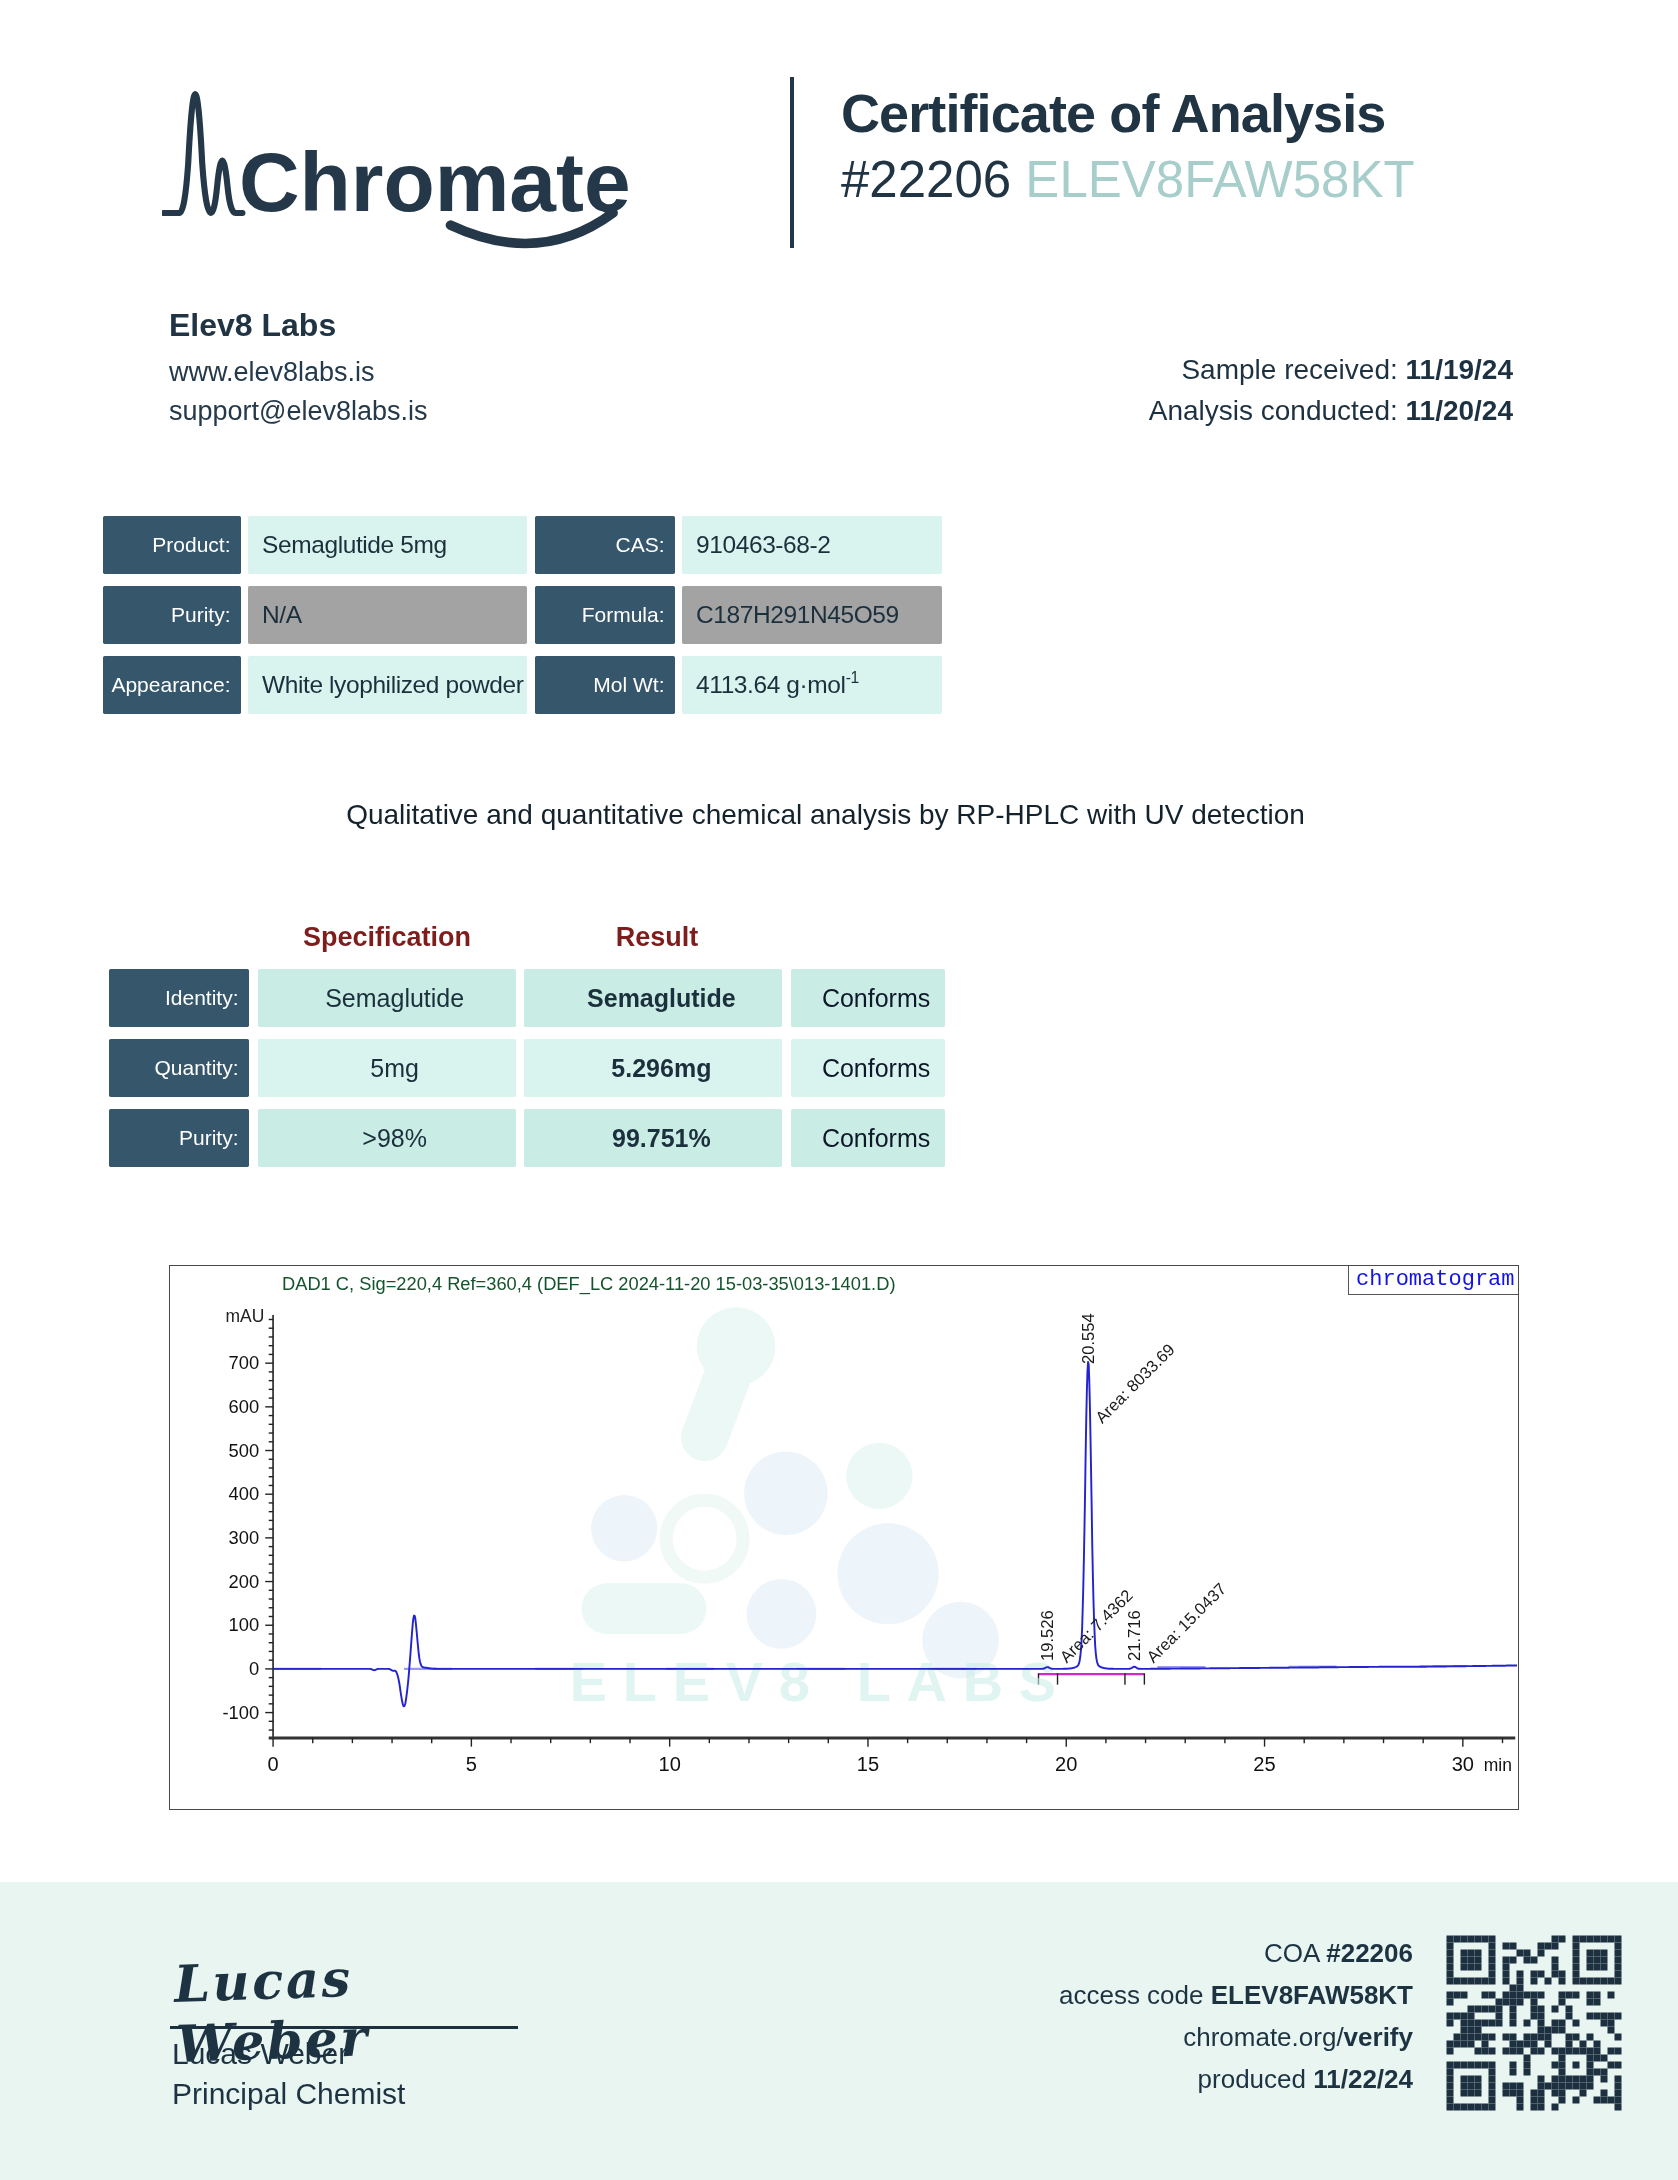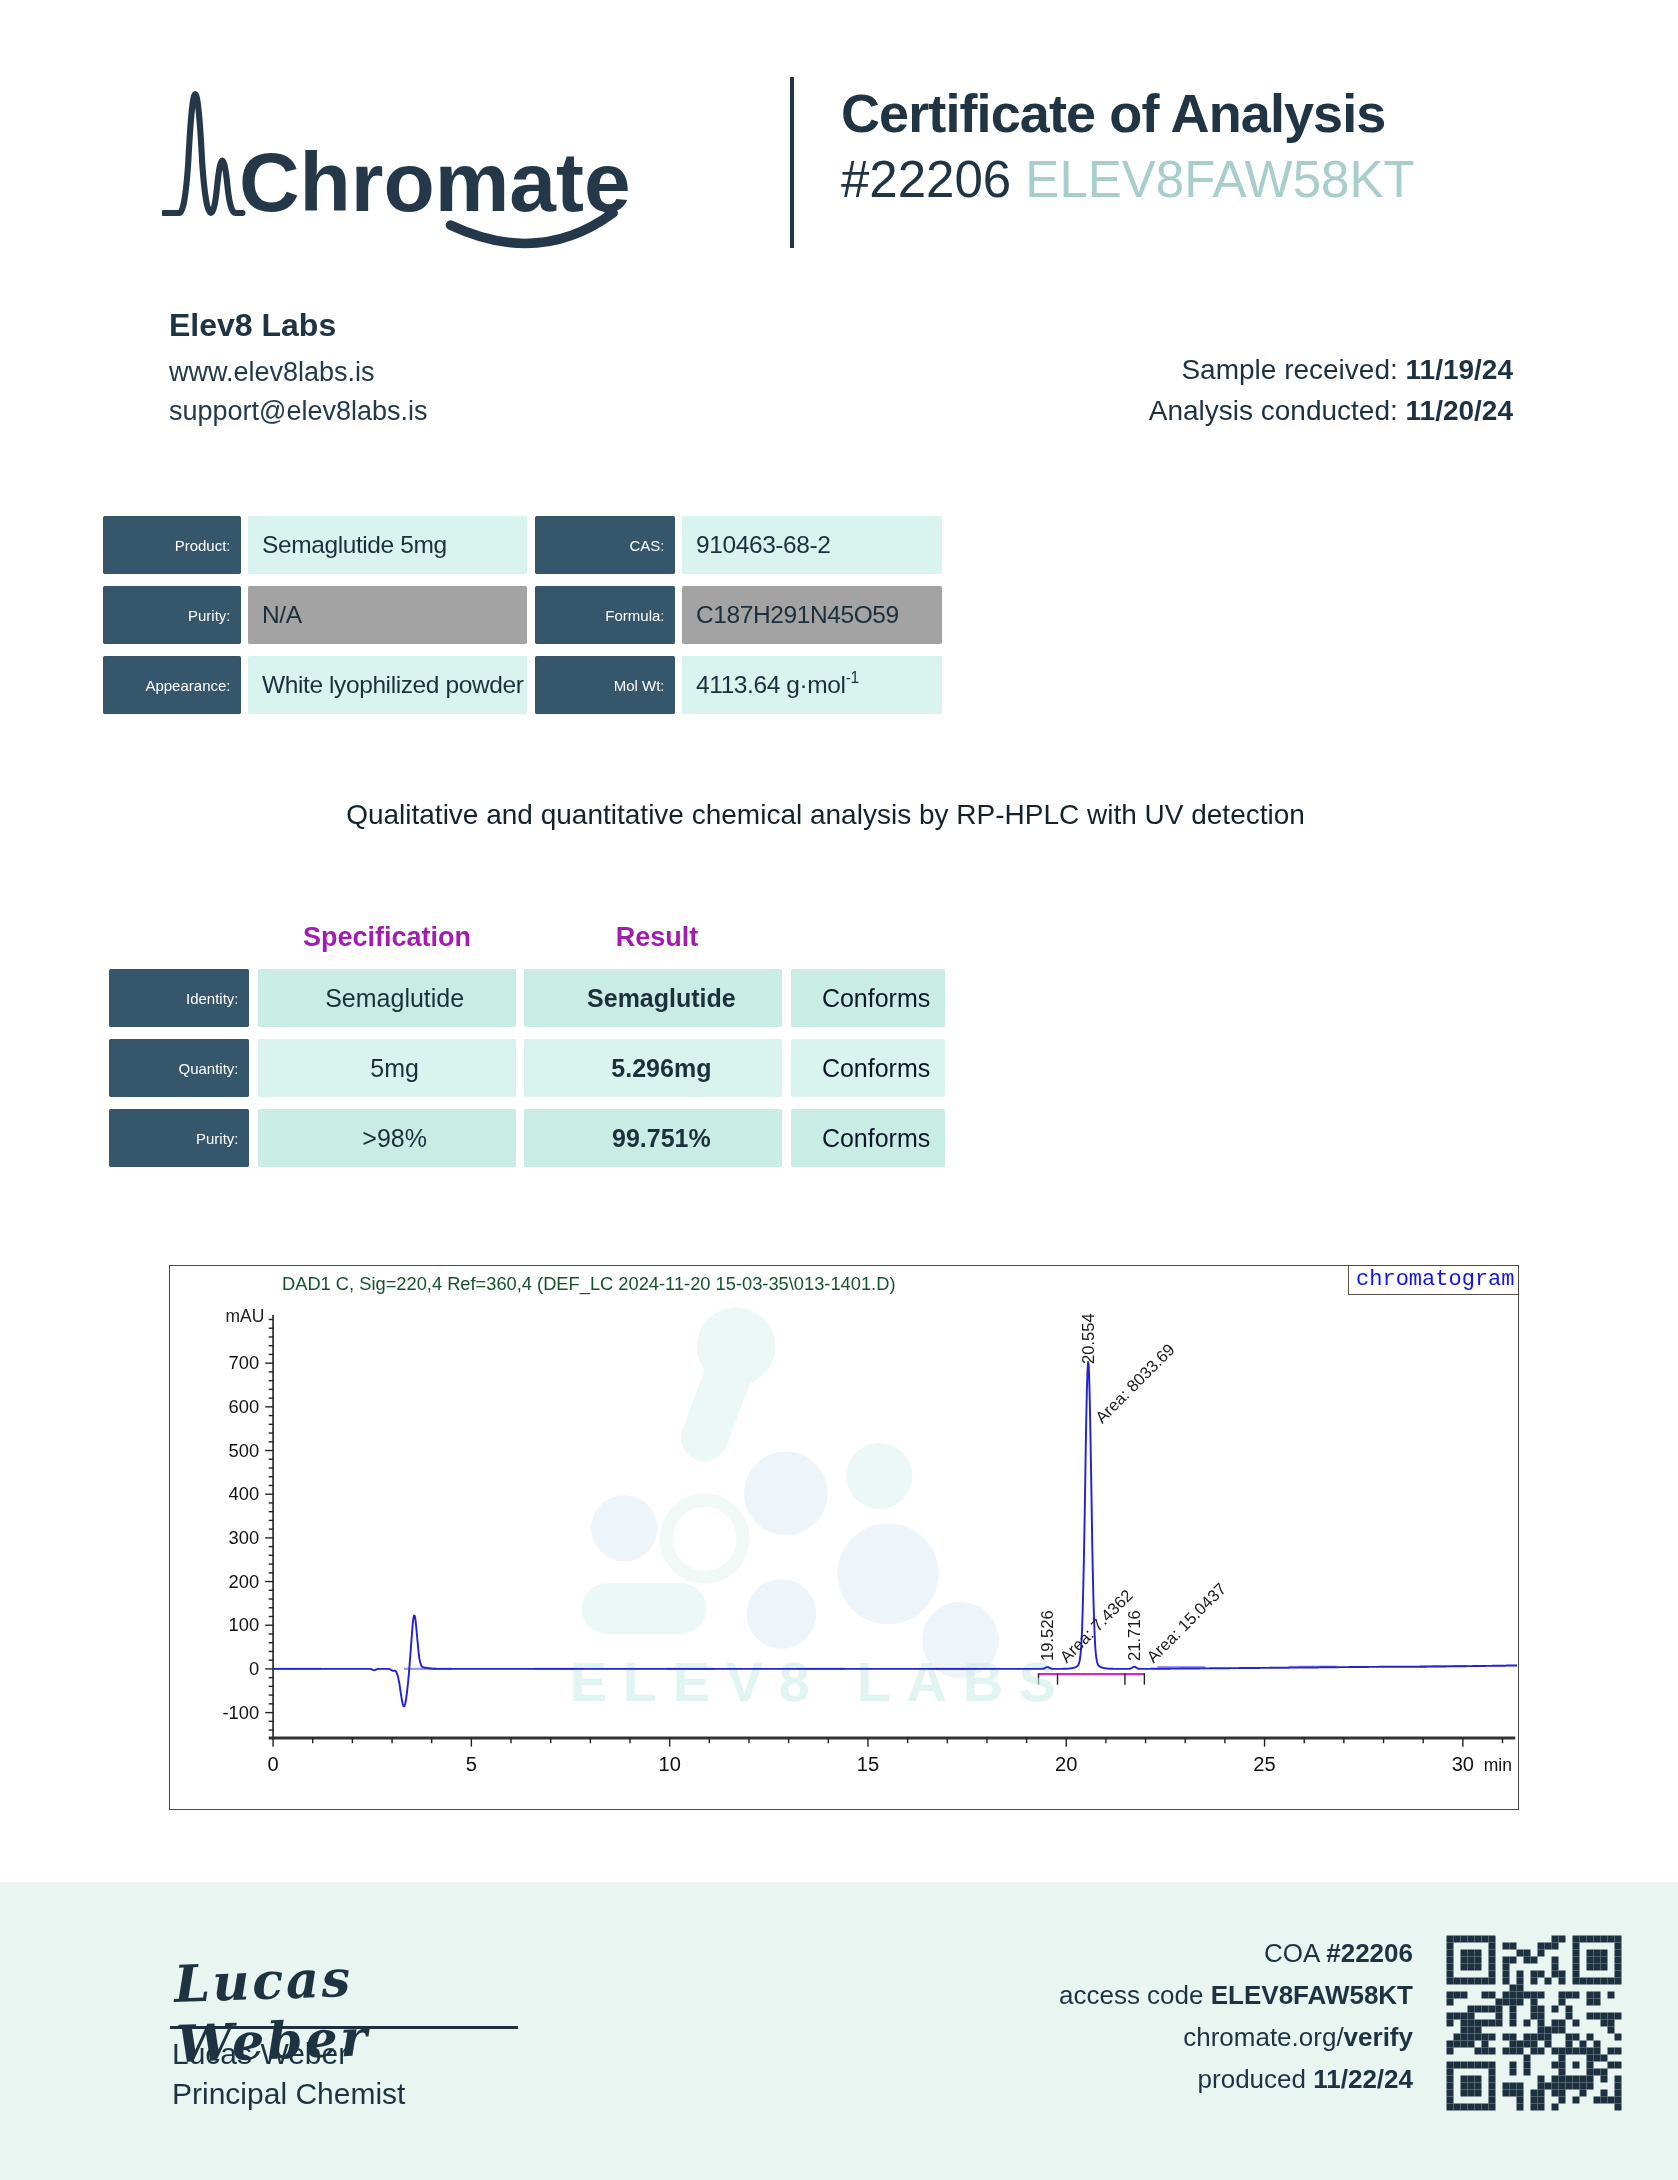--- a/index.html
+++ b/index.html
@@ -20,30 +20,30 @@
   #lab-block .lab-name { font-size:32px; font-weight:bold; margin-bottom:8.7px; }
   #lab-block .lab-line { font-size:27px; line-height:39px; color:#24394a; }
   #dates-block { right:166px; top:349px; text-align:right; font-size:28px; line-height:41px; color:#1d3140; }
   #dates-block b { font-weight:bold; }
 
   
   .ptable { display:grid; grid-template-rows:repeat(3,58px); row-gap:12.2px; column-gap:7px; }
   #ptable-left  { left:103px; top:516px; grid-template-columns:138px 279px; }
   #ptable-right { left:535px; top:516px; grid-template-columns:140px 260px; }
   .lcell { background:#35566b; color:#ffffff; display:flex; align-items:center;
-           justify-content:flex-end; padding-right:10.5px; font-size:15px; border-radius:1.7px; }
+           justify-content:flex-end; padding-right:10.5px; font-size:21px; border-radius:1.7px; }
   .vcell { background:#d9f3ee; color:#1c2f3c; display:flex; align-items:center;
            padding-left:14px; font-size:24.5px; letter-spacing:-0.4px; border-radius:1.7px; }
   .vcell.alt { background:#a3a3a3; }
   .vcell sup { font-size:15.7px; vertical-align:super; line-height:0; transform:translateY(-7px); }
 
   
   #statement { left:0; top:799px; width:1651px; text-align:center; font-size:28px;
                font-weight:500; color:#13222c; }
-  .col-head { top:922px; width:258px; text-align:center; font-size:27px; font-weight:bold; color:#a21caf; }
+  .col-head { top:922px; width:258px; text-align:center; font-size:27px; font-weight:bold; color:#7f1d1d; }
   #head-spec { left:258px; }
   #head-result { left:528px; }
   #rtable { left:109px; top:969px; display:grid;
             grid-template-columns:140px 258px 258px 154px;
             grid-template-rows:repeat(3,58px); row-gap:12.2px; column-gap:8.7px; }
   .ccell { background:#d9f3ee; color:#1c2f3c; display:flex; align-items:center;
            justify-content:center; font-size:25px; border-radius:1.7px;padding-left:16px; }
   .ccell.alt { background:#c9ece4; }
   .ccell.result { font-weight:bold; }
   .ccell.status { color:#0f172a; }

